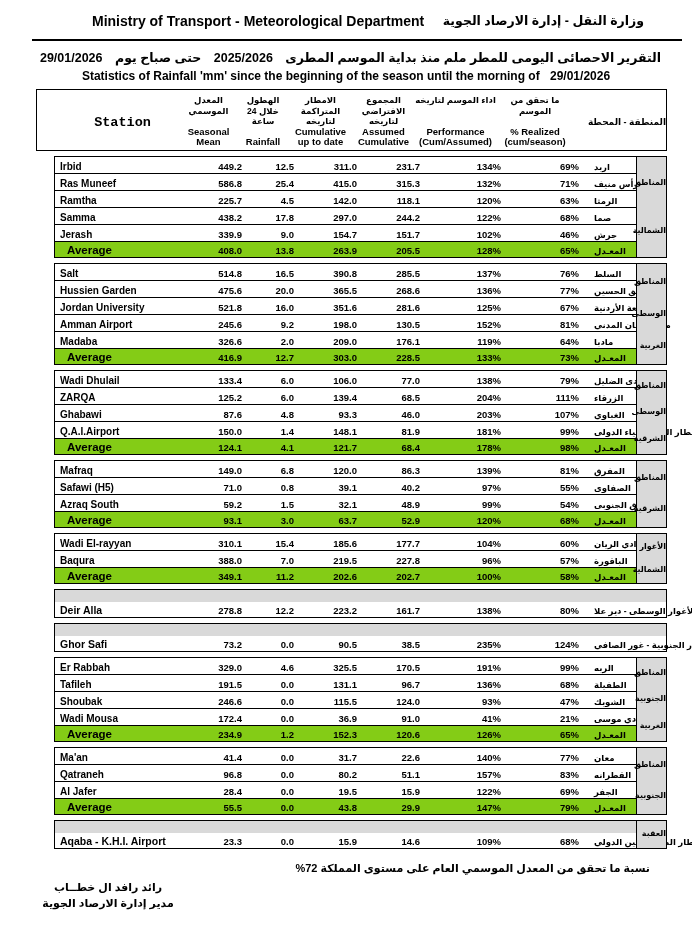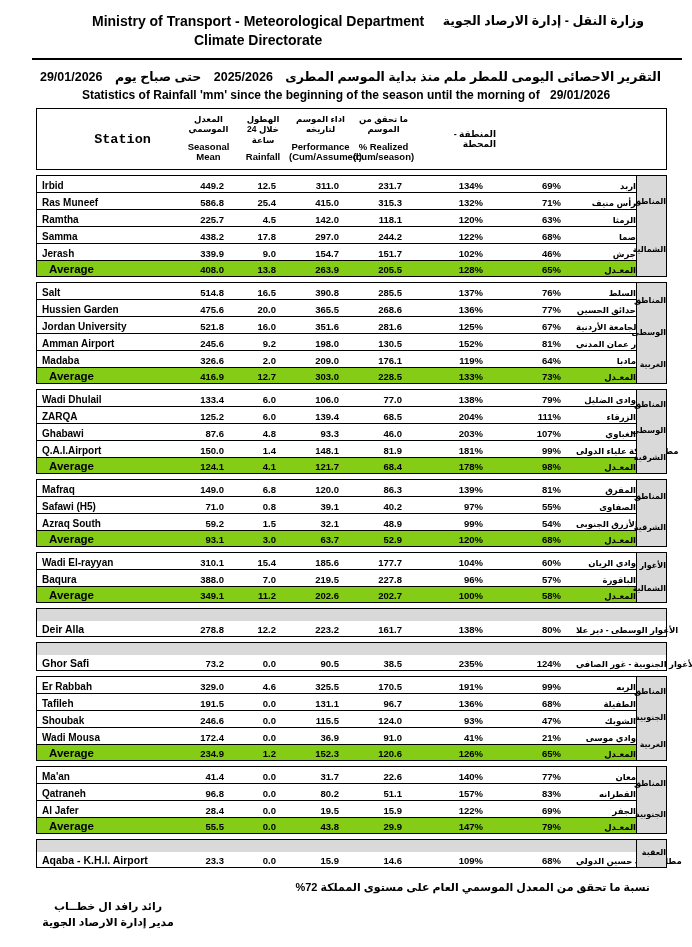--- a/index.html
+++ b/index.html
@@ -26,28 +26,28 @@
     border: 1.6px solid #000; display: grid; grid-template-columns: var(--cols);
     height: 62px; padding: 5px 0 4px 0;
   }
   .th { display: flex; flex-direction: column; justify-content: space-between; text-align: center; }
   .th .ar { font-size: 8.5px; direction: rtl; line-height: 1.25; }
   .th .en { font-size: 9.5px; line-height: 1.1; padding-bottom: 2px; }
   .th-station { align-self: center; font-family: "Liberation Mono", "DejaVu Sans Mono", monospace;
                 font-size: 13.5px; padding-left: 28px; font-weight: bold; }
   .th-region { align-self: center; direction: rtl; text-align: right; font-size: 9px; padding-left: 4px; }
   
-  .group { border: 1.6px solid #000; display: flex; margin-top: 5px; }
+  .group { border: 1.6px solid #000; display: flex; margin-top: 5px; margin-left: 18px; }
   .group-content { flex: 1 1 auto; display: flex; flex-direction: column; min-width: 0; }
   .row { display: grid; grid-template-columns: var(--cols); align-items: end; height: 17px; }
   .row.station-row { border-bottom: 1px solid #000; }
   .c { padding-bottom: 1px; }
   .station-en { font-size: 10px; padding-left: 5px; white-space: nowrap; }
   .val { font-size: 9.5px; text-align: right; padding-right: 13px; white-space: nowrap; }
-  .station-ar { direction: rtl; text-align: right; font-size: 8.5px; white-space: nowrap; padding-left: 2px; }
+  .station-ar { direction: rtl; text-align: left; font-size: 8.5px; white-space: nowrap; padding-left: 2px; }
   .row.avg-row { height: 15px; background: #84cc16; border-bottom: none; }
   .row.avg-row .station-en { font-size: 11.5px; padding-left: 12px; }
   .region-cell { width: 30px; flex: 0 0 30px; border-right: 1px solid #000; background: #d9d9d9;
                  display: flex; flex-direction: column; justify-content: space-around; align-items: flex-start;
                  direction: rtl; font-size: 8px; line-height: 1; padding: 2px 0; order: 2; }
   .group-content { order: 1; }
   
   .group { flex-direction: row; }
   .region-cell { border-right: none; border-left: 1px solid #000; }
   
@@ -60,21 +60,20 @@
   .kingdom-note .pct { direction: ltr; unicode-bidi: embed; display: inline-block; margin-left: 25px; }
   .signature { margin: 4px 0 0 28px; width: 160px; text-align: center; direction: rtl;
                font-size: 11px; line-height: 1.5; }
 </style>
 </head>
 <body>
 
 <div class="letterhead">
   <div class="lh-en">
     <div>Ministry of Transport - Meteorological Department</div>
-    <div>Climate Directorate</div>
   </div>
   <div class="lh-ar">
     <div>وزارة النقل - إدارة الارصاد الجوية</div>
   </div>
 </div>
 
 <div class="rule"></div>
 
 <div class="title-ar" dir="rtl">
   <span>التقرير الاحصائى اليومى للمطر ملم منذ بداية الموسم المطرى</span>
@@ -92,20 +91,28 @@
     <div class="th th-station">Station</div>
     <div class="th">
       <span class="ar">المعدل الموسمي</span>
       <span class="en">Seasonal Mean</span>
     </div>
     <div class="th">
       <span class="ar">الهطول خلال 24 ساعة</span>
       <span class="en">Rainfall</span>
     </div>
     <div class="th">
+      <span class="ar">الامطار المتراكمة لتاريخه</span>
+      <span class="en">Cumulative up to date</span>
+    </div>
+    <div class="th">
+      <span class="ar">المجموع الافتراضي لتاريخه</span>
+      <span class="en">Assumed Cumulative</span>
+    </div>
+    <div class="th">
       <span class="ar">اداء الموسم لتاريخه</span>
       <span class="en">Performance (Cum/Assumed)</span>
     </div>
     <div class="th">
       <span class="ar">ما تحقق من الموسم</span>
       <span class="en">% Realized (cum/season)</span>
     </div>
     <div class="th th-region">المنطقة - المحطة</div>
   </div>
   <div>

